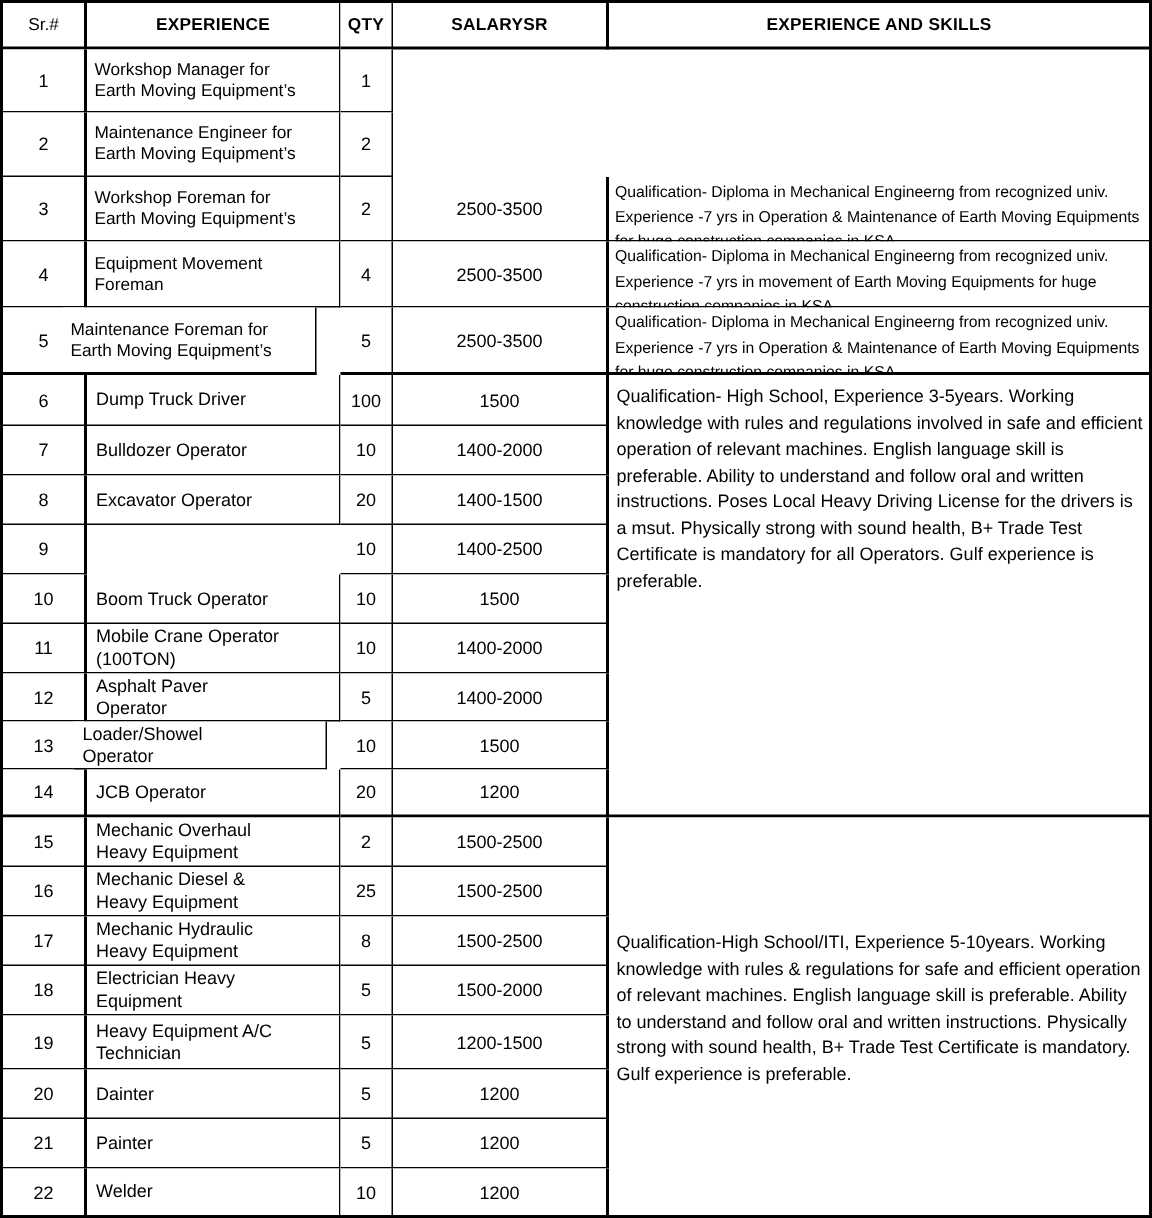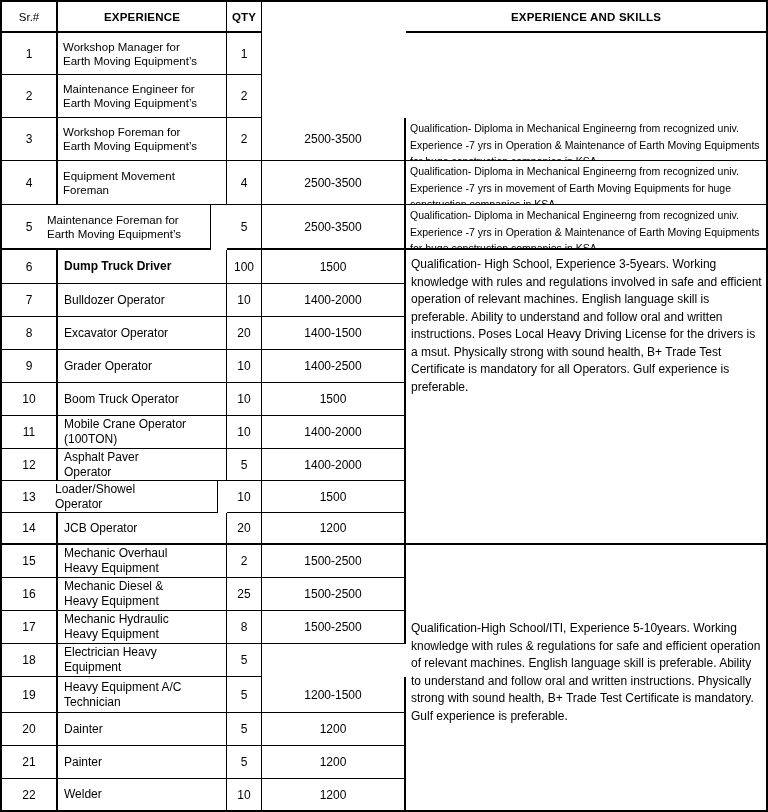--- a/index.html
+++ b/index.html
@@ -88,20 +88,21 @@
   }
 </style>
 </head>
 <body>
 
 <div id="sheet">
 
   <div class="cell ctr hdr-sr bbT brT" style="left:2px;  top:2px; width:56px;  height:31px;">Sr.#</div>
   <div class="cell ctr hdr bbT br" style="left:58px; top:2px; width:169px; height:31px;">EXPERIENCE</div>
   <div class="cell ctr hdr bbT br" style="left:227px;top:2px; width:35px;  height:31px;">QTY</div>
+  <div class="cell ctr hdr bbT brT" style="left:262px;top:2px; width:144px; height:31px;">SALARYSR</div>
   <div class="cell ctr hdr bbT" style="left:406px;top:2px; width:360px; height:31px;">EXPERIENCE AND SKILLS</div>
 
   <div class="cell ctr srno bb brT" style="left:2px;top:33px;  width:56px;height:42px;">1</div>
   <div class="cell ctr srno bb brT" style="left:2px;top:75px;  width:56px;height:43px;">2</div>
   <div class="cell ctr srno bb brT" style="left:2px;top:118px; width:56px;height:43px;">3</div>
   <div class="cell ctr srno bb brT" style="left:2px;top:161px; width:56px;height:44px;">4</div>
   <div class="cell ctr srno bbT brT" style="left:2px;top:205px; width:56px;height:45px;">5</div>
   <div class="cell ctr srno bb brT" style="left:2px;top:250px; width:56px;height:34px;">6</div>
   <div class="cell ctr srno bb brT" style="left:2px;top:284px; width:56px;height:33px;">7</div>
   <div class="cell ctr srno bb brT" style="left:2px;top:317px; width:56px;height:33px;">8</div>
@@ -123,24 +124,23 @@
   <div class="cell lft prof-s bb br" style="left:58px;top:33px;  width:169px;height:42px;">Workshop Manager for
 Earth Moving Equipment’s</div>
   <div class="cell lft prof-s bb br" style="left:58px;top:75px;  width:169px;height:43px;">Maintenance Engineer for
 Earth Moving Equipment’s</div>
   <div class="cell lft prof-s bb br" style="left:58px;top:118px; width:169px;height:43px;">Workshop Foreman for
 Earth Moving Equipment’s</div>
   <div class="cell lft prof-s bb br" style="left:58px;top:161px; width:169px;height:44px;">Equipment Movement
 Foreman</div>
   <div class="cell lft prof-s bbT br" style="left:42px;top:205px; width:169px;height:45px;">Maintenance Foreman for
 Earth Moving Equipment’s</div>
-  <div class="cell lft prof bb br" style="left:58px;top:250px; width:169px;height:34px;font-weight:bold;">Dump Truck Driver</div>
+  <div class="cell lft prof bb br" style="left:58px;top:250px; width:169px;height:34px;">Dump Truck Driver</div>
   <div class="cell lft prof bb br" style="left:58px;top:284px; width:169px;height:33px;">Bulldozer Operator</div>
   <div class="cell lft prof bb br" style="left:58px;top:317px; width:169px;height:33px;">Excavator Operator</div>
-  <div class="cell lft prof bb br" style="left:58px;top:350px; width:169px;height:33px;">Grader Operator</div>
   <div class="cell lft prof bb br" style="left:58px;top:383px; width:169px;height:33px;">Boom Truck Operator</div>
   <div class="cell lft prof bb br" style="left:58px;top:416px; width:169px;height:33px;">Mobile Crane Operator
 (100TON)</div>
   <div class="cell lft prof bb br" style="left:58px;top:449px; width:169px;height:32px;">Asphalt Paver
 Operator</div>
   <div class="cell lft prof bb br" style="left:49px;top:481px; width:169px;height:32px;">Loader/Showel
 Operator</div>
   <div class="cell lft prof bbT br" style="left:58px;top:513px; width:169px;height:32px;">JCB Operator</div>
   <div class="cell lft prof bb br" style="left:58px;top:545px; width:169px;height:33px;">Mechanic Overhaul
 Heavy Equipment</div>
@@ -187,20 +187,21 @@
   <div class="cell ctr sal bb brT" style="left:262px;top:317px; width:144px;height:33px;">1400-1500</div>
   <div class="cell ctr sal bb brT" style="left:262px;top:350px; width:144px;height:33px;">1400-2500</div>
   <div class="cell ctr sal bb brT" style="left:262px;top:383px; width:144px;height:33px;">1500</div>
   <div class="cell ctr sal bb brT" style="left:262px;top:416px; width:144px;height:33px;">1400-2000</div>
   <div class="cell ctr sal bb brT" style="left:262px;top:449px; width:144px;height:32px;">1400-2000</div>
   <div class="cell ctr sal bb brT" style="left:262px;top:481px; width:144px;height:32px;">1500</div>
   <div class="cell ctr sal bbT brT" style="left:262px;top:513px; width:144px;height:32px;">1200</div>
   <div class="cell ctr sal bb brT" style="left:262px;top:545px; width:144px;height:33px;">1500-2500</div>
   <div class="cell ctr sal bb brT" style="left:262px;top:578px; width:144px;height:33px;">1500-2500</div>
   <div class="cell ctr sal bb brT" style="left:262px;top:611px; width:144px;height:33px;">1500-2500</div>
+  <div class="cell ctr sal bb brT" style="left:262px;top:644px; width:144px;height:33px;">1500-2000</div>
   <div class="cell ctr sal bb brT" style="left:262px;top:677px; width:144px;height:36px;">1200-1500</div>
   <div class="cell ctr sal bb brT" style="left:262px;top:713px; width:144px;height:33px;">1200</div>
   <div class="cell ctr sal bb brT" style="left:262px;top:746px; width:144px;height:33px;">1200</div>
   <div class="cell ctr sal brT" style="left:262px;top:779px; width:144px;height:31px;">1200</div>
 
   <div class="cell topl exp-sm bb" style="left:406px;top:118px; width:360px;height:43px;">Qualification- Diploma in Mechanical Engineerng from recognized univ. Experience -7 yrs in Operation &amp; Maintenance of Earth Moving Equipments for huge construction companies in KSA.</div>
   <div class="cell topl exp-sm bb" style="left:406px;top:161px; width:360px;height:44px;">Qualification- Diploma in Mechanical Engineerng from recognized univ. Experience -7 yrs in movement of Earth Moving Equipments for huge construction companies in KSA.</div>
   <div class="cell topl exp-sm bbT" style="left:406px;top:205px; width:360px;height:45px;">Qualification- Diploma in Mechanical Engineerng from recognized univ. Experience -7 yrs in Operation &amp; Maintenance of Earth Moving Equipments for huge construction companies in KSA.</div>
   <div class="cell topl exp-lg bbT" style="left:406px;top:250px; width:360px;height:295px;">Qualification- High School, Experience 3-5years. Working knowledge with rules and regulations involved in safe and efficient operation of relevant machines. English language skill is preferable.  Ability to understand and follow oral and written instructions. Poses Local Heavy Driving License for the drivers is a msut. Physically strong with sound health, B+ Trade Test Certificate is mandatory for all Operators. Gulf experience is preferable.</div>
   <div class="cell topl exp-lg" style="left:406px;top:545px; width:360px;height:265px;padding-top:75px;">Qualification-High School/ITI, Experience 5-10years. Working knowledge with rules &amp; regulations for safe and efficient operation of relevant machines. English language skill is preferable.  Ability to understand and follow oral and written instructions. Physically strong with sound health, B+ Trade Test Certificate is mandatory. Gulf experience is preferable.</div>

